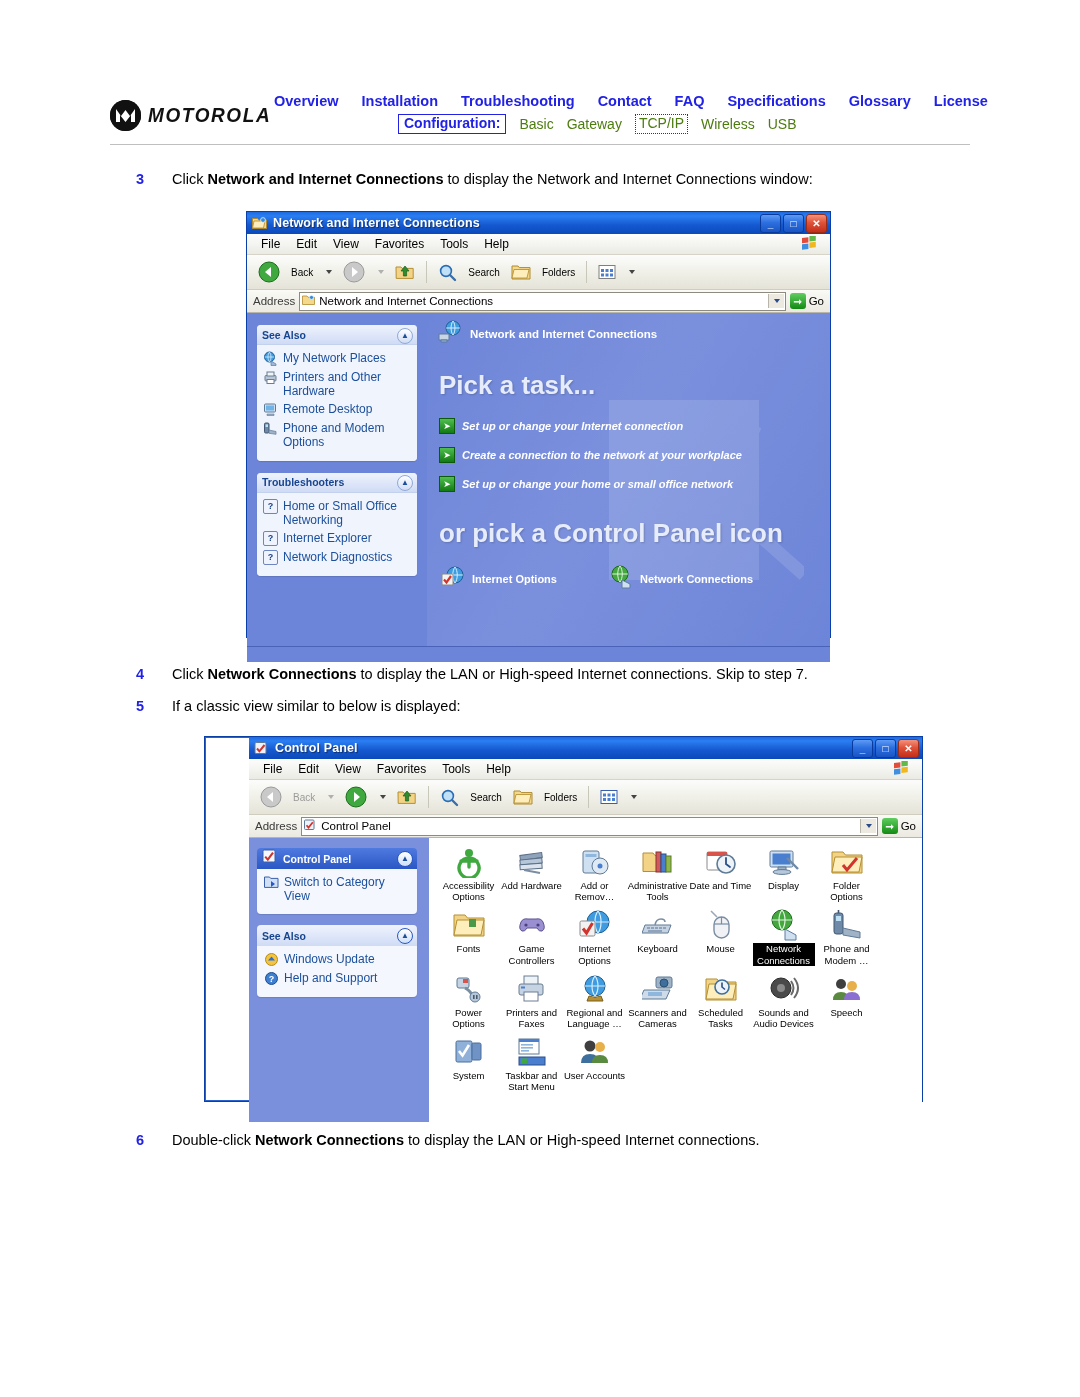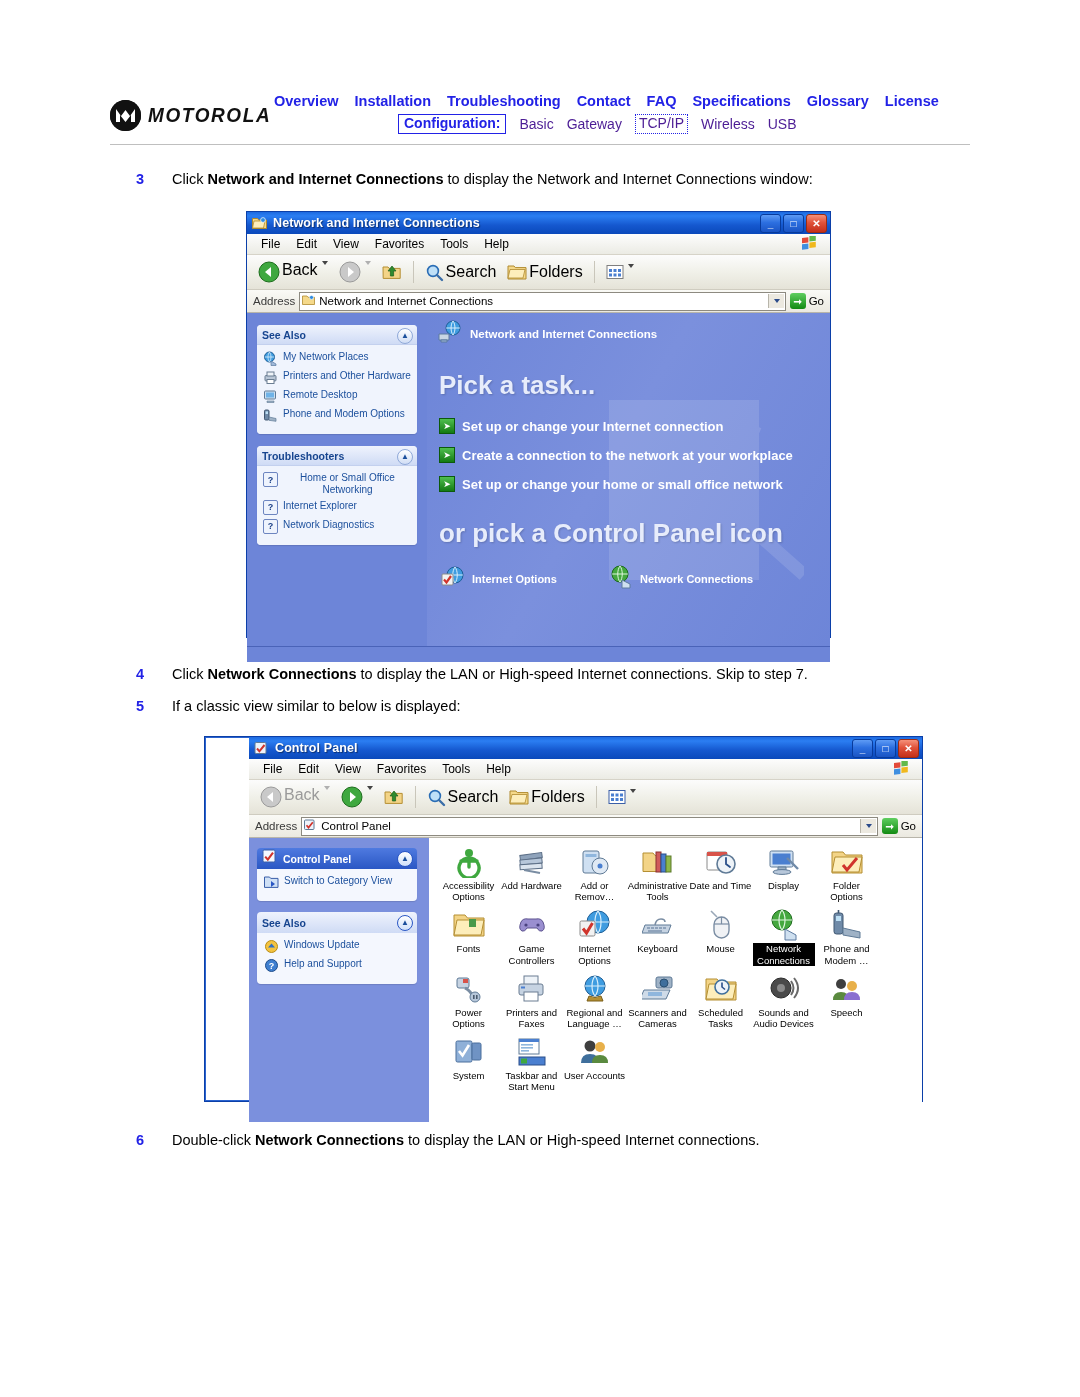--- a/index.html
+++ b/index.html
@@ -11,24 +11,24 @@
   }
   .page{position:relative;width:1080px;height:1397px;}
 
   
   .header{position:absolute;left:0;top:0;width:1080px;height:142px;padding-left:26px;}
   .logo{position:absolute;left:110px;top:100px;display:flex;align-items:center;gap:7px;}
   .logo-mark{width:31px;height:31px;border-radius:50%;background:#111;position:relative;flex:none;}
   .logo-mark svg{position:absolute;left:0;top:0;}
   .logo-text{font-weight:bold;font-style:italic;font-size:19px;letter-spacing:1.6px;color:#111;
              font-family:"Liberation Sans", sans-serif;transform:scaleY(1.05);}
-  .navrow1{position:absolute;left:274px;top:93px;display:flex;gap:16px;align-items:baseline;}
+  .navrow1{position:absolute;left:274px;top:93px;display:flex;gap:23px;align-items:baseline;}
   .navrow1 a{color:#2222e6;font-weight:bold;font-size:14.5px;text-decoration:none;white-space:nowrap;}
   .navrow2{position:absolute;left:398px;top:114px;display:flex;gap:13px;align-items:center;}
-  .navrow2 a{color:#4c1d95;font-size:14px;text-decoration:none;white-space:nowrap;}
+  .navrow2 a{color:#4d7c0f;font-size:14px;text-decoration:none;white-space:nowrap;}
   .cfg-label{border:1.5px solid #2222e6;padding:1px 5px 2px 5px;font-weight:bold;color:#2222e6;font-size:14px;line-height:1.05;}
   .dotted-sel{border:1.5px dotted #2222e6;padding:1px 3px 2px 3px;color:#2222e6;font-size:14px;line-height:1.05;}
   .header-rule{position:absolute;left:110px;top:144px;width:860px;height:1px;background:#bfbfbf;}
 
   
   .step{position:absolute;font-size:14.5px;color:#000;line-height:1.3;white-space:nowrap;}
   .step .num{position:absolute;left:-36px;top:0;color:#2222e6;font-weight:bold;}
   .step b{font-weight:bold;}
 
   
@@ -46,21 +46,21 @@
         color:#fff;font-size:10px;font-weight:bold;line-height:1;}
   .tbtn.close{background:linear-gradient(180deg,#f5917a 0%,#e0523a 45%,#c42f1a 100%);border-color:#9c2c14;}
   .menubar{height:20px;background:linear-gradient(180deg,#fdfdfd,#ebebe4);
            display:flex;align-items:center;gap:0;padding-left:6px;
            border-bottom:1px solid #d6d3c8;position:relative;}
   .menubar span{font-size:12px;color:#000;padding:0 8px;white-space:nowrap;}
   .flagicon{position:absolute;right:5px;top:2px;width:16px;height:15px;}
   .toolbar{height:34px;background:linear-gradient(180deg,#fcfcfc 0%,#f0f0e8 52%,#e5e3d8 100%);
            display:flex;align-items:center;gap:3px;padding-left:7px;
            border-bottom:1px solid #cfccc0;}
-  .tbitem{display:flex;gap:2px;font-size:16px;color:#000;padding:2px 4px;white-space:nowrap;}
+  .tbitem{display:flex;align-items:center;gap:11px;font-size:10px;color:#000;padding:2px 4px;white-space:nowrap;}
   .tbitem.dim{color:#9a9a9a;}
   .tbsep{width:1px;height:22px;background:#c9c6ba;margin:0 4px;}
   .caret{width:0;height:0;border-left:3.5px solid transparent;border-right:3.5px solid transparent;
          border-top:4px solid #444;margin-left:2px;}
   .addrbar{height:22px;background:linear-gradient(180deg,#fafaf6,#ebe9e0);
            display:flex;align-items:center;padding:0 3px 0 6px;gap:4px;border-bottom:1px solid #b8b5aa;}
   .addrbar .lbl{font-size:11.5px;color:#3a3a3a;white-space:nowrap;}
   .addrfield{flex:1;height:17px;background:#fff;border:1px solid #8d8a80;display:flex;align-items:center;
              gap:4px;padding:0 2px;position:relative;}
   .addrfield .txt{font-size:11.5px;color:#000;white-space:nowrap;}
@@ -76,36 +76,36 @@
   .panel{background:#d6dff7;border-radius:4px;margin-bottom:12px;overflow:hidden;width:160px;
          box-shadow:0 1px 1px rgba(0,0,0,.12);}
   .panel-hd{background:linear-gradient(180deg,#eff3fd,#cfdbf5);height:19px;display:flex;align-items:center;
             padding:0 5px;position:relative;border-bottom:1px solid #c3d0ee;}
   .panel-hd .t{font-size:10.5px;font-weight:bold;color:#17458f;}
   .chev{position:absolute;right:4px;top:2.5px;width:14px;height:14px;border-radius:50%;
         background:linear-gradient(180deg,#ffffff,#d0ddf5);border:1px solid #8fa8d8;
         display:flex;align-items:center;justify-content:center;font-size:8px;color:#1b4f9c;line-height:1;}
   .panel-bd{background:#f0f4fd;padding:6px 5px 7px 6px;}
   .pitem{display:flex;align-items:flex-start;gap:5px;margin-bottom:4px;}
-  .pitem .lt{font-size:10px;color:#1b4f9c;line-height:1.18;text-align:center;}
+  .pitem .lt{font-size:12px;color:#1b4f9c;line-height:1.18;}
   .ic{width:15px;height:15px;flex:none;}
   .qmark{width:13px;height:13px;border:1px solid #6d85c0;background:#eef3fd;border-radius:2px;
          display:flex;align-items:center;justify-content:center;font-size:9px;color:#1b3f86;font-weight:bold;flex:none;}
 
   .w1main{flex:1;position:relative;background:linear-gradient(120deg,#6d85d8 0%,#7b90dd 45%,#6d85d8 100%);overflow:hidden;}
   .wmark{position:absolute;right:26px;top:72px;width:215px;height:245px;opacity:.12;}
   .w1title{display:flex;align-items:center;gap:7px;padding:7px 0 0 10px;position:relative;z-index:2;}
   .w1title .t{color:#fff;font-weight:bold;font-size:11.5px;}
   .bigh{color:#e7ecfb;font-weight:bold;font-size:26px;padding-left:12px;position:relative;z-index:2;
         text-shadow:1px 1px 2px rgba(0,0,0,.18);}
   .tasklist{padding-left:12px;position:relative;z-index:2;}
   .task{display:flex;align-items:center;gap:7px;margin-bottom:13px;}
   .arrowbox{width:14px;height:14px;background:linear-gradient(180deg,#4fbe4f,#137a13);border:1px solid #0c5a0c;
             display:flex;align-items:center;justify-content:center;color:#fff;font-size:9px;line-height:1;flex:none;}
-  .task .t{color:#fff;font-size:13px;font-weight:bold;}
+  .task .t{color:#fff;font-size:11px;font-weight:bold;font-style:italic;}
   .cpicons{display:flex;gap:52px;padding-left:14px;position:relative;z-index:2;margin-top:6px;}
   .cpicon{display:flex;align-items:center;gap:7px;}
   .cpicon .t{color:#fff;font-size:11px;font-weight:bold;}
   .w1status{height:15px;background:#6d85d8;border-top:1px solid #4a63b8;}
 
   
   .w2body{display:flex;height:266px;background:#fff;}
   .w2side{width:180px;background:#7b90dd;padding:10px 0 0 8px;box-sizing:border-box;}
   .panel2{width:160px;border-radius:4px;overflow:hidden;margin-bottom:11px;box-shadow:0 1px 1px rgba(0,0,0,.12);}
   .panel2-hd{background:linear-gradient(180deg,#4f7ae0,#2a57c4);height:21px;display:flex;align-items:center;

